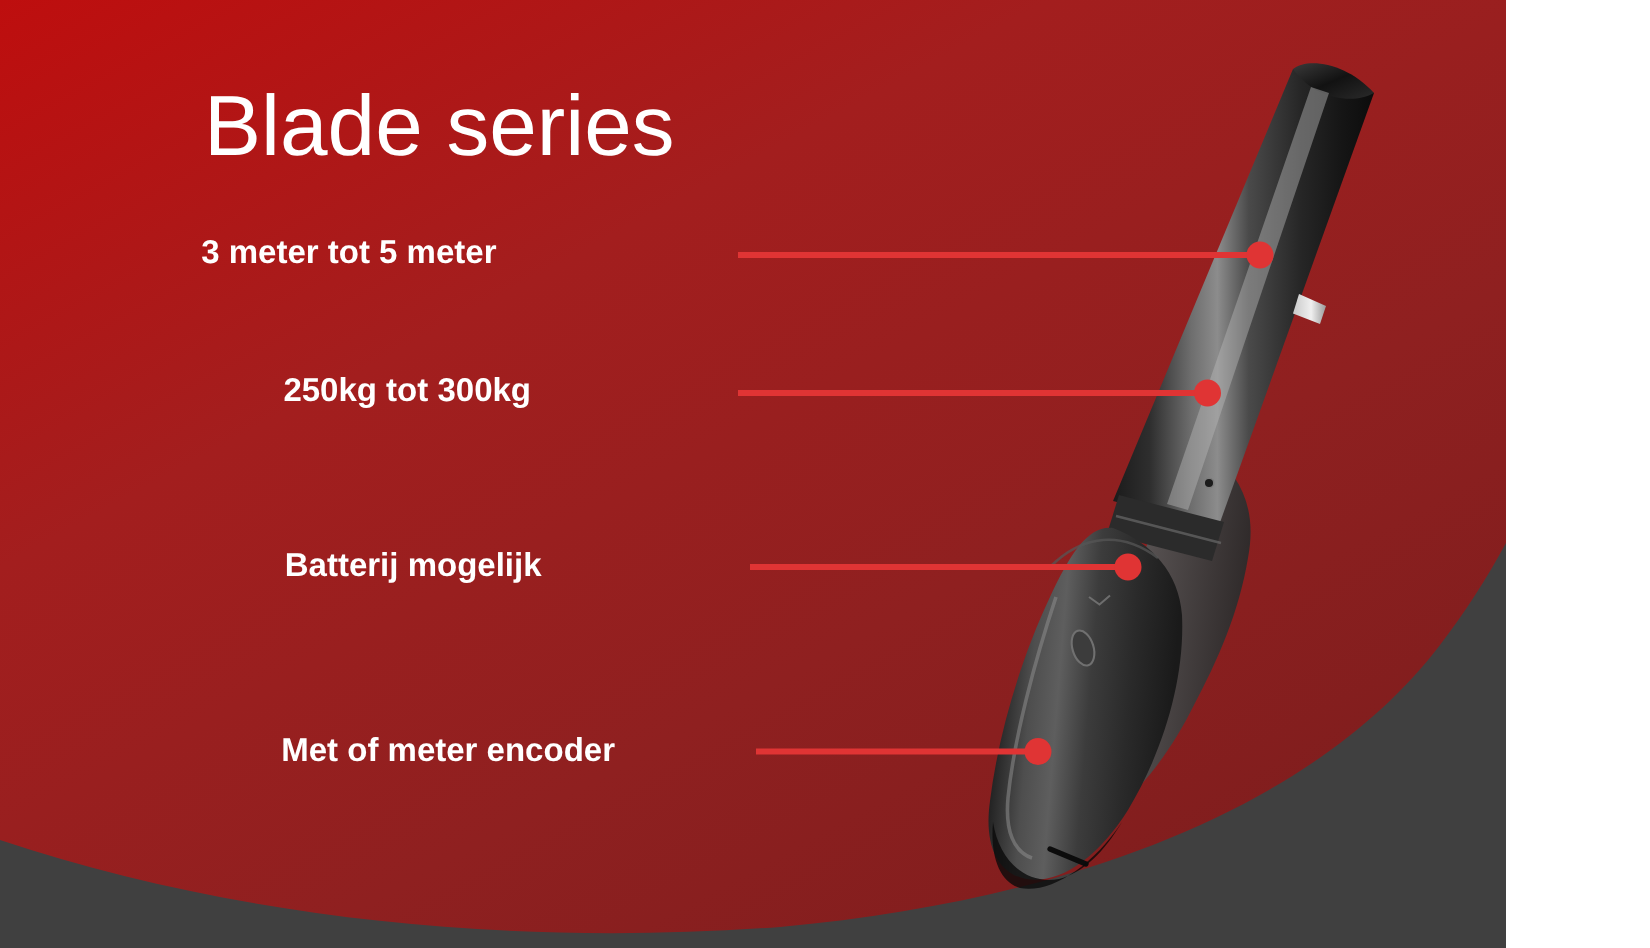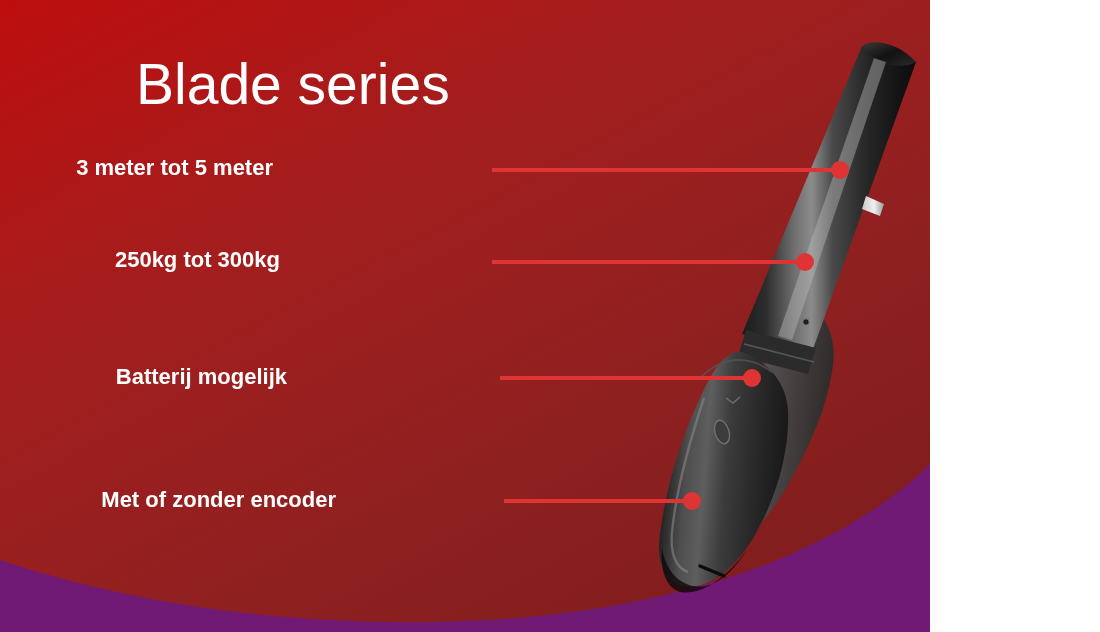--- a/index.html
+++ b/index.html
@@ -5,24 +5,24 @@
   html, body {
     margin: 0;
     padding: 0;
     background: #ffffff;
   }
   body {
     font-family: "Liberation Sans", sans-serif;
   }
   #slide {
     position: relative;
-    width: 930px;
+    width: 1004px;
     height: 632px;
     overflow: hidden;
-    background: #701a75;
+    background: #404040;
   }
   #bg-svg, #device-svg, #callout-svg {
     position: absolute;
     left: 0;
     top: 0;
     width: 1100px;
     height: 632px;
   }
   #callout-svg { pointer-events: none; }
 
@@ -39,21 +39,21 @@
   }
   .callout-label {
     position: absolute;
     font-size: 22px;
     font-weight: bold;
     color: #ffffff;
     white-space: nowrap;
     text-align: right;
     line-height: 1;
   }
-  .cl-1 { right: 657px; top: 157px; }
+  .cl-1 { right: 673px; top: 157px; }
   .cl-2 { right: 650px; top: 249px; margin-left: 36px; }
   .cl-3 { right: 643px; top: 366px; text-align: center; }
   .cl-4 { right: 594px; top: 489px; }
 </style>
 </head>
 <body>
 
 <div id="slide">
 
   <svg id="bg-svg" viewBox="0 0 1100 632" preserveAspectRatio="none">
@@ -182,15 +182,15 @@
   </svg>
 
   <div class="slide-title">Blade series</div>
 
   <div class="callout-label cl-1">3 meter tot 5 meter</div>
 
   <div class="callout-label cl-2">250kg tot 300kg</div>
 
   <div class="callout-label cl-3">Batterij mogelijk</div>
 
-  <div class="callout-label cl-4">Met of zonder encoder</div>
+  <div class="callout-label cl-4">Met of meter encoder</div>
 
 </div>
 
 </body></html>

